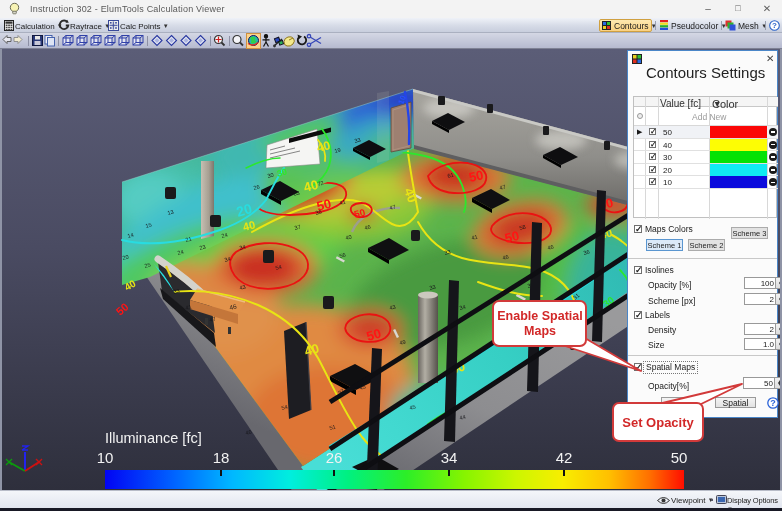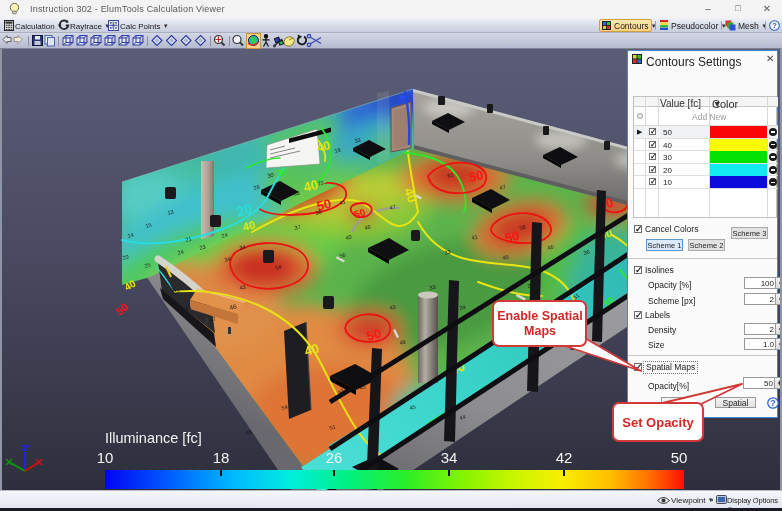--- a/index.html
+++ b/index.html
@@ -559,21 +559,21 @@
 <div class="abs" id="legbar" style="left:105px;top:470px;width:579px;height:19px;background:linear-gradient(90deg,#0204f4 0%,#0064ff 12%,#00b8ff 22%,#00eede 32%,#00f080 42%,#2cee28 52%,#86f400 62%,#ccf600 71%,#f8ee00 79%,#ffc000 87%,#ff7000 94%,#ff0e00 100%)"></div>
 
 <div class="abs" id="panel" style="left:627px;top:50px;width:151px;height:368px;background:#fbfbfb;border:1px solid #4a86c8;font-size:8.5px;color:#1a1a1a">
   <svg class="abs" style="left:4px;top:3px" width="10" height="10" viewBox="0 0 10 10">
       <rect width="10" height="10" fill="#222"></rect>
       <rect x="1" y="1" width="3.5" height="3.5" fill="#e8d020"></rect>
       <rect x="5.5" y="1" width="3.5" height="3.5" fill="#30c030"></rect>
       <rect x="1" y="5.5" width="3.5" height="3.5" fill="#e03020"></rect>
       <rect x="5.5" y="5.5" width="3.5" height="3.5" fill="#2a6ae0"></rect>
     </svg>
-  <div class="abs" style="left:18px;top:4px;font-size:12px;color:#222">Contours Settings</div>
+  <div class="abs" style="left:18px;top:13px;font-size:15px;color:#222">Contours Settings</div>
   <div class="abs" style="left:138px;top:2px;font-size:10px;color:#444">✕</div>
 
 
   <div class="abs" style="left:5px;top:45px;width:144px;height:122px;background:#fff;border:1px solid #c0c0c0">
     <div class="abs" style="left:0;top:0;width:144px;height:10px;background:#f5f5f5;border-bottom:1px solid #c8c8c8"></div>
     <div class="abs" style="left:26px;top:1px;font-size:10px;color:#333">Value [fc]&nbsp;&nbsp;&nbsp;&nbsp;&nbsp;▾</div>
     <div class="abs" style="left:78px;top:1px;font-size:11px;color:#333">Color</div>
     <div class="abs" style="left:11px;top:0;width:1px;height:122px;background:#d8d8d8"></div>
     <div class="abs" style="left:24px;top:0;width:1px;height:122px;background:#d8d8d8"></div>
     <div class="abs" style="left:75px;top:0;width:1px;height:122px;background:#d8d8d8"></div>
@@ -610,21 +610,21 @@
       <div class="trow" style="top:79.4px">
           <span class="tchk"></span>
           <span class="tval">10</span>
           <span class="tsw" style="background:#0b0bdc"></span>
           <span class="tminus"></span>
         </div>
     </div>
   </div>
 
   <div class="cb" style="left:6px;top:174px"></div>
-  <div class="abs" style="left:17px;top:173px">Cancel Colors</div>
+  <div class="abs" style="left:17px;top:173px">Maps Colors</div>
   <div class="abs schbtn" style="left:18px;top:188px;background:#dce9f8;border-color:#5a96d0">Scheme 1</div>
   <div class="abs schbtn" style="left:60px;top:188px">Scheme 2</div>
   <div class="abs schbtn" style="left:103px;top:176px">Scheme 3</div>
   <div class="abs" style="left:0;top:207px;width:149px;height:1px;background:#c8c8c8"></div>
 
   <div class="cb" style="left:6px;top:215px"></div>
   <div class="abs" style="left:17px;top:214px">Isolines</div>
   <div class="abs" style="left:20px;top:229px">Opacity [%]</div>
     <div class="spin" style="left:116px;top:226px">
       <span>100</span>

